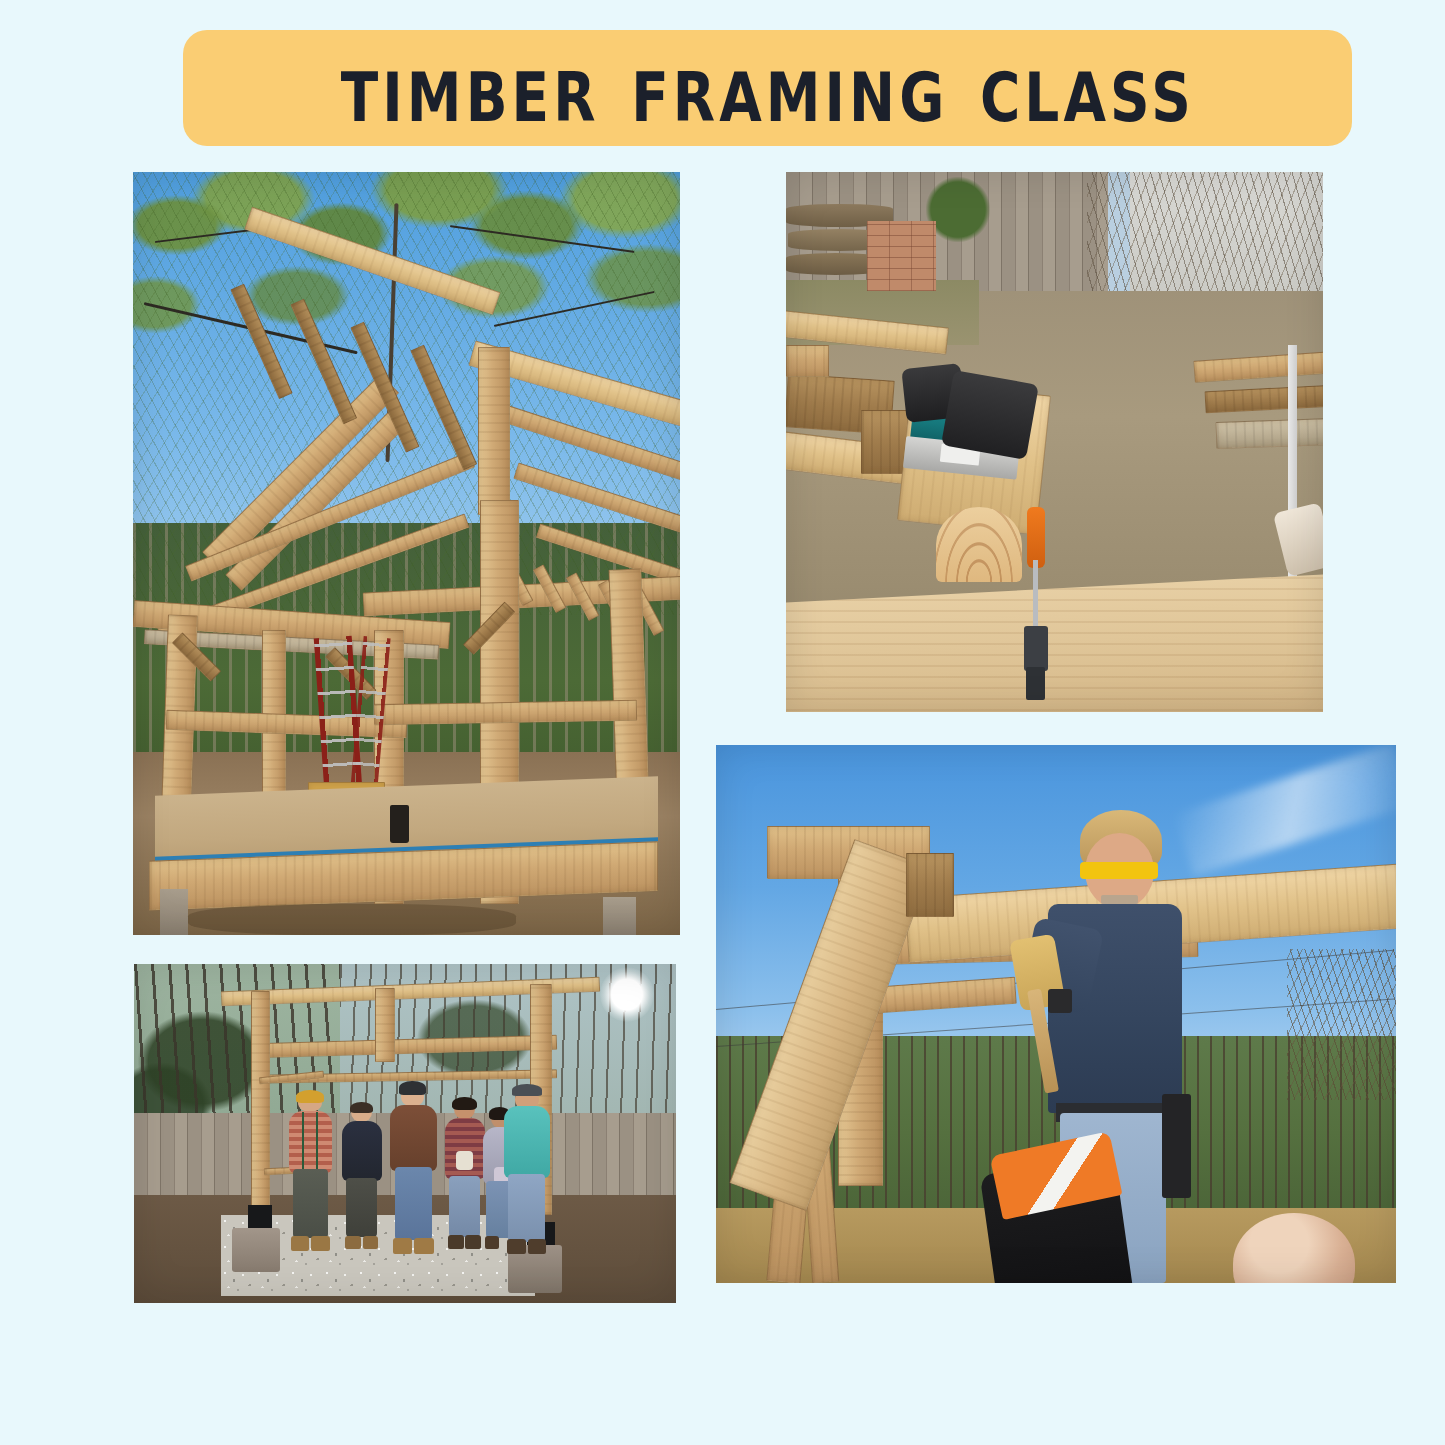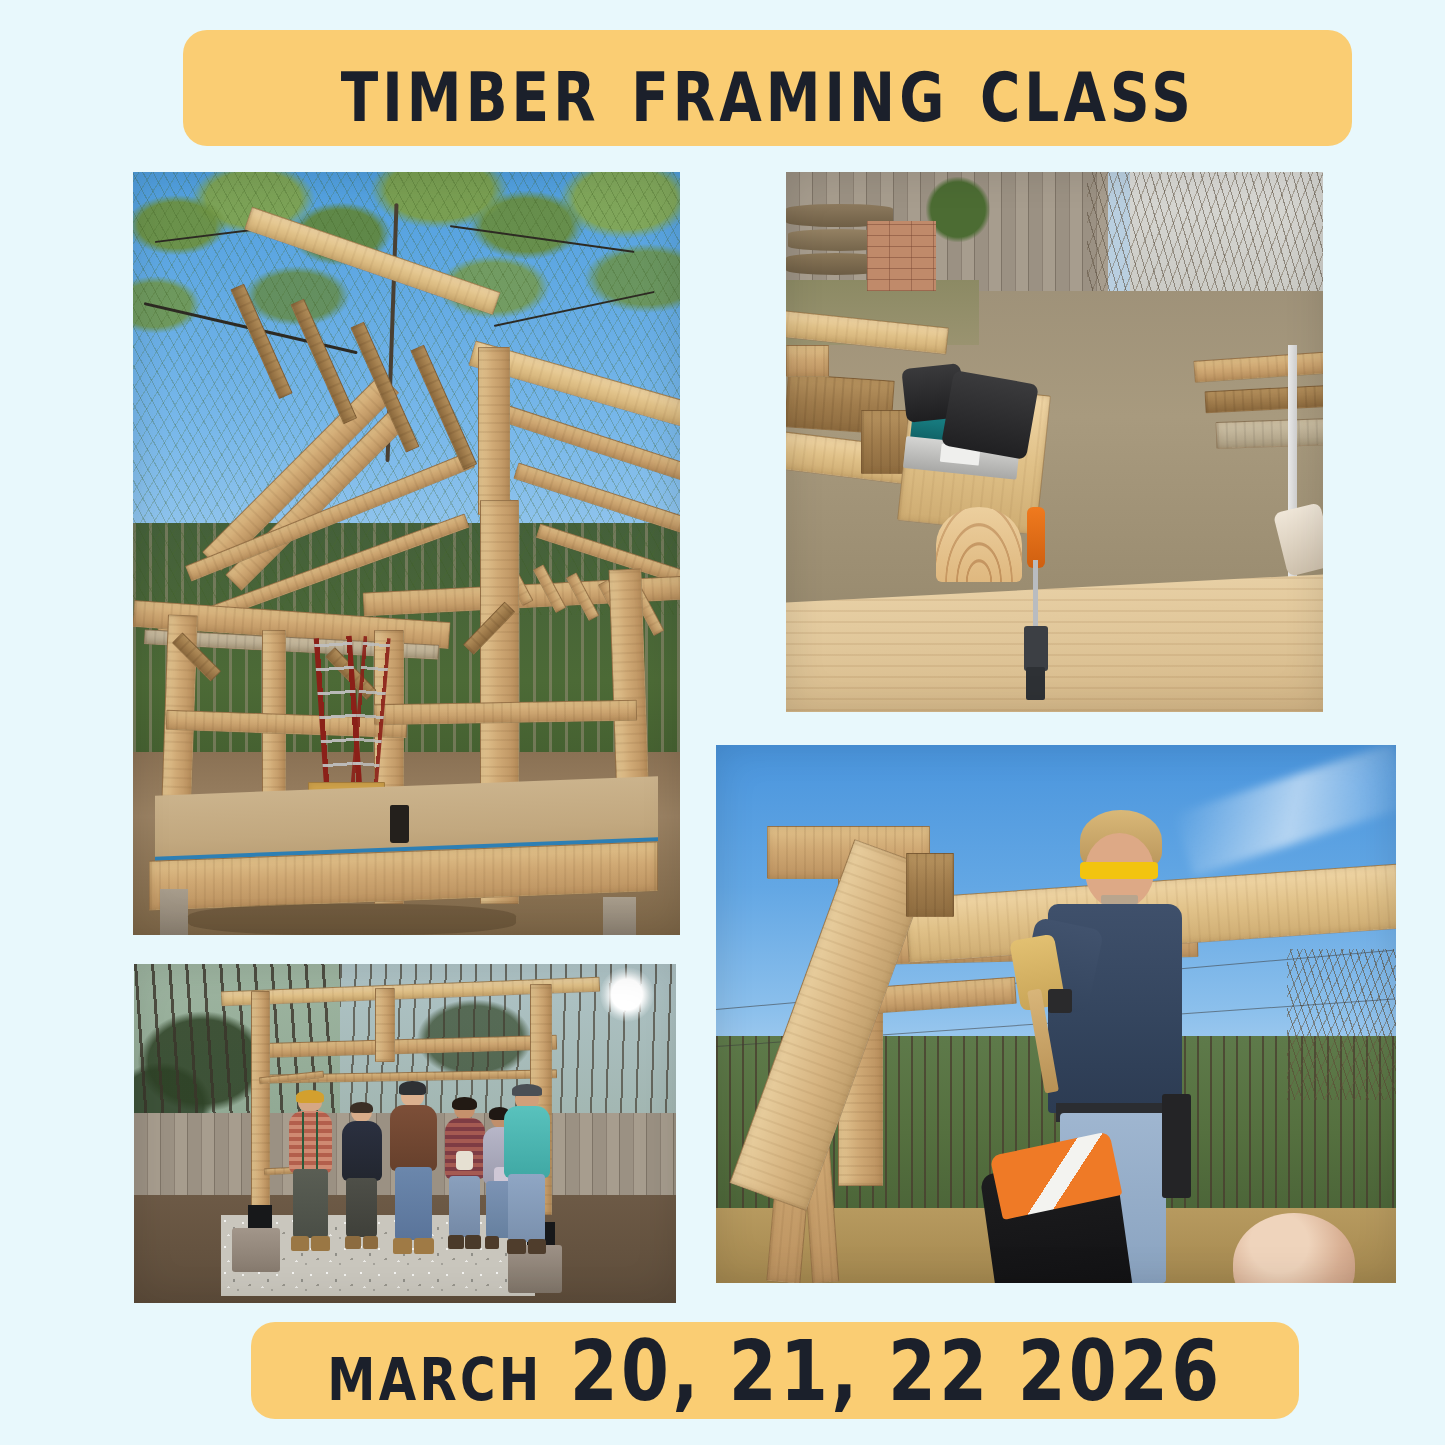--- a/index.html
+++ b/index.html
@@ -564,17 +564,14 @@
       </div>
 
       <div style="position:absolute;left:40%;top:78%;width:20%;height:24%;background:linear-gradient(180deg,#1d1d1f,#121214);border-radius:14px 10px 0 0;transform:rotate(-8deg);"></div>
       <div style="position:absolute;left:41%;top:74%;width:18%;height:12%;background:linear-gradient(135deg,#ef7a26 0 48%,#f3f3f0 48% 62%,#ef7a26 62%);border-radius:10px 10px 4px 4px;transform:rotate(-12deg);"></div>
       <div style="position:absolute;left:76%;top:87%;width:18%;height:19%;border-radius:50% 50% 44% 44%;background:radial-gradient(circle at 38% 30%,#efd4bc 0 28%,#d9b094 60%,#bf9277 100%);"></div>
 
       <div class="vignette"></div>
     </div>
   </div>
 
-  <div class="banner banner-date">
-    <span class="banner-text">March 20, 21, 22 2026</span>
-  </div>
 
 </div>
 
 </body></html>

